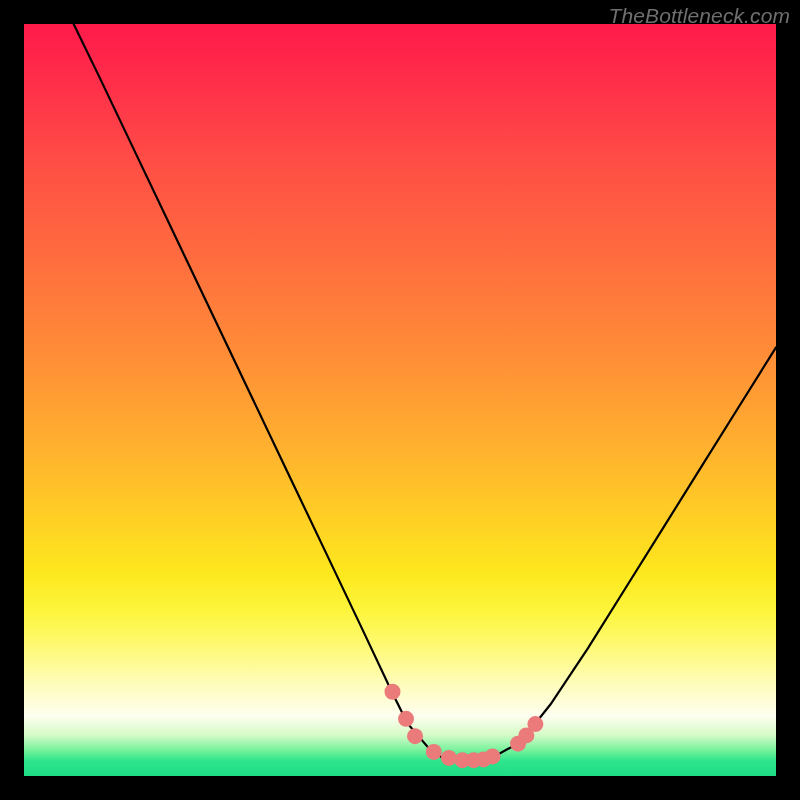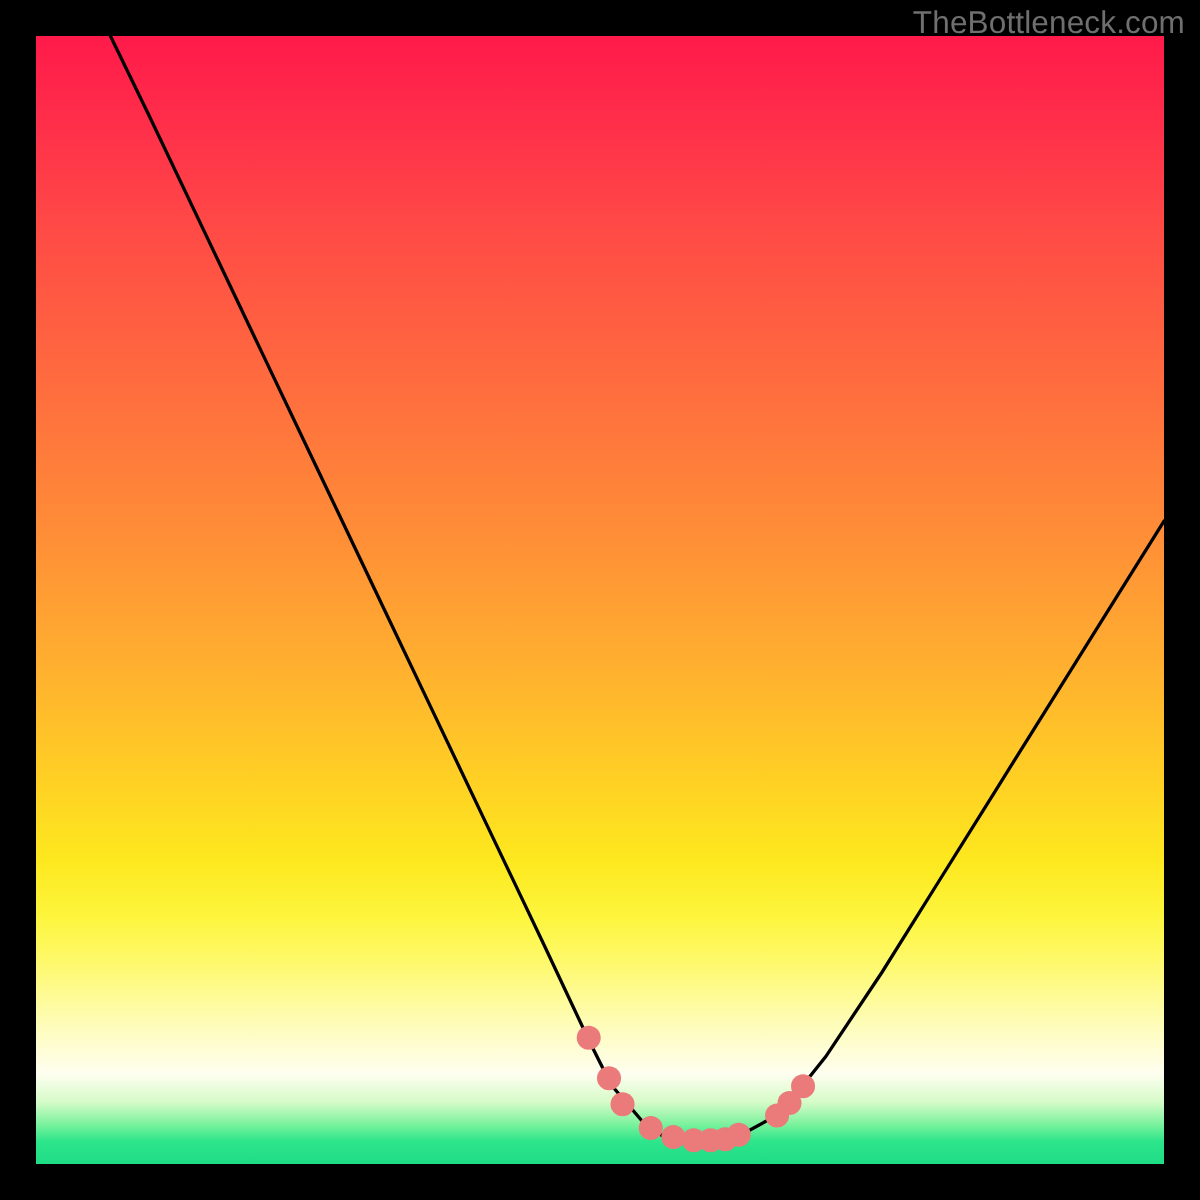--- a/index.html
+++ b/index.html
@@ -53,20 +53,21 @@
     height: 752px;
   }
   .watermark {
     position: absolute;
     top: 4px;
     right: 10px;
     color: #6f6f6f;
     font-size: 21px;
     font-weight: 500;
     letter-spacing: 0.1px;
+    font-style: italic;
   }
 </style>
 </head>
 <body>
 
 <div class="outer">
 
   <div class="plot-area">
     <svg class="svg-layer" viewBox="0 0 752 752" preserveAspectRatio="none">
       <path id="curve-path" fill="none" stroke="#000" stroke-width="2.2" stroke-linecap="round" d="M49.63 0.00 L75.20 52.64 L112.80 131.60 L150.40 210.56 L188.00 289.52 L225.60 368.48 L263.20 447.44 L300.80 526.40 L338.40 605.36 L368.48 669.28 L383.52 699.36 L406.08 725.68 L421.12 735.46 L436.16 738.46 L451.20 738.46 L466.24 734.70 L496.32 718.16 L526.40 680.56 L564.00 624.16 L601.60 564.00 L639.20 503.84 L676.80 443.68 L714.40 383.52 L752.00 323.36"></path>

